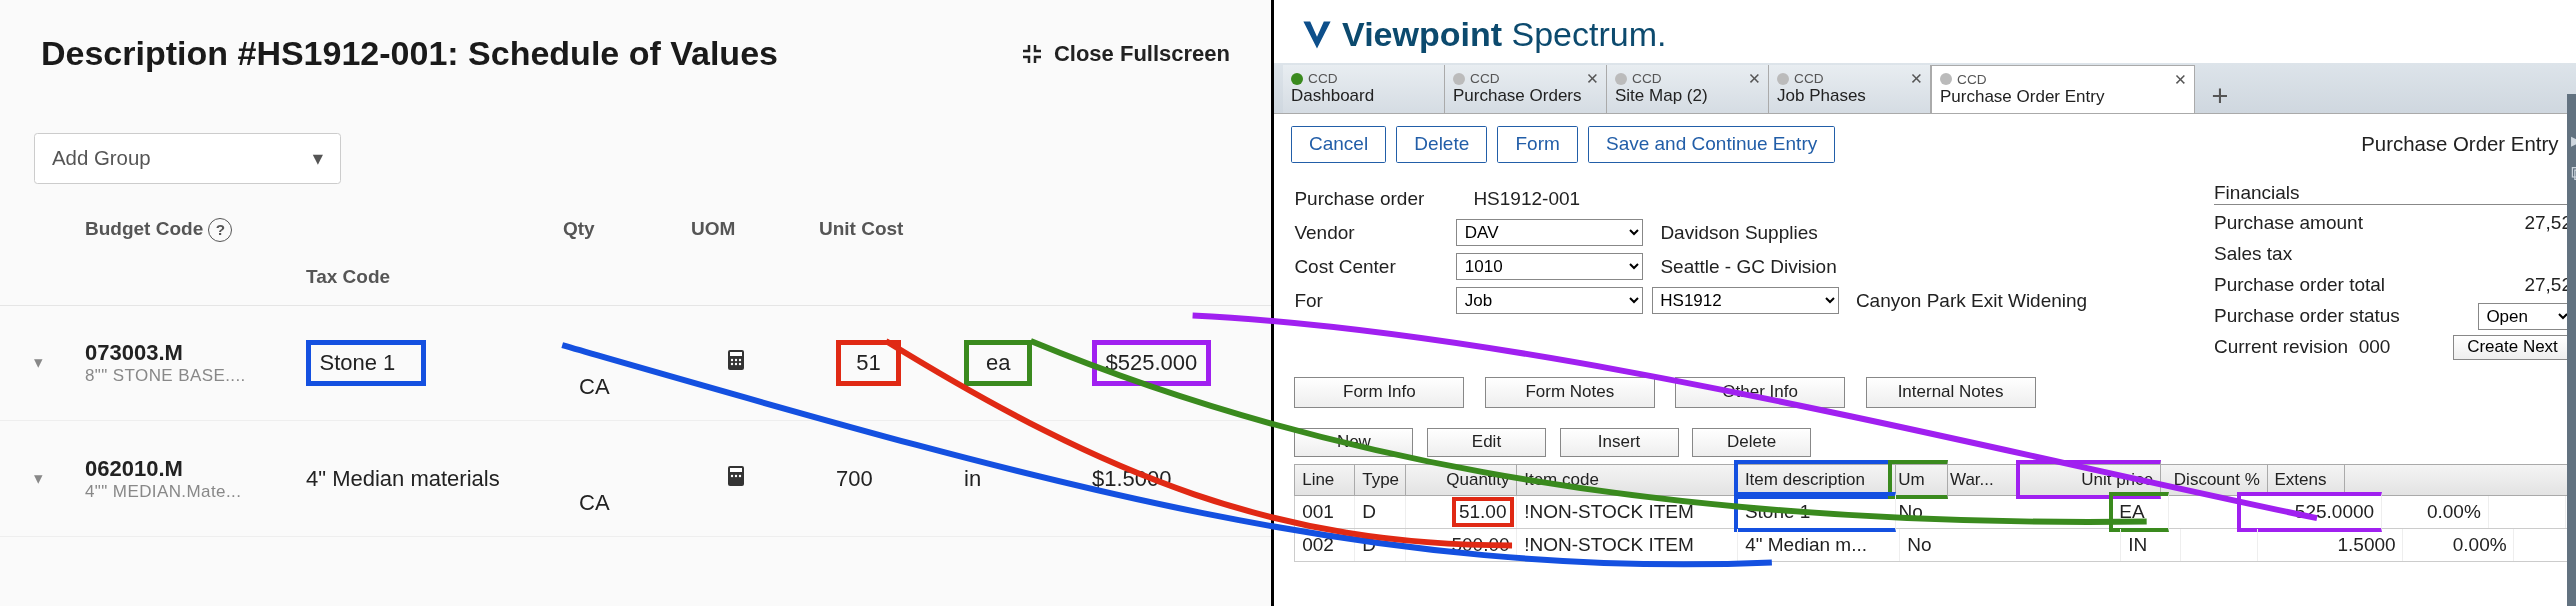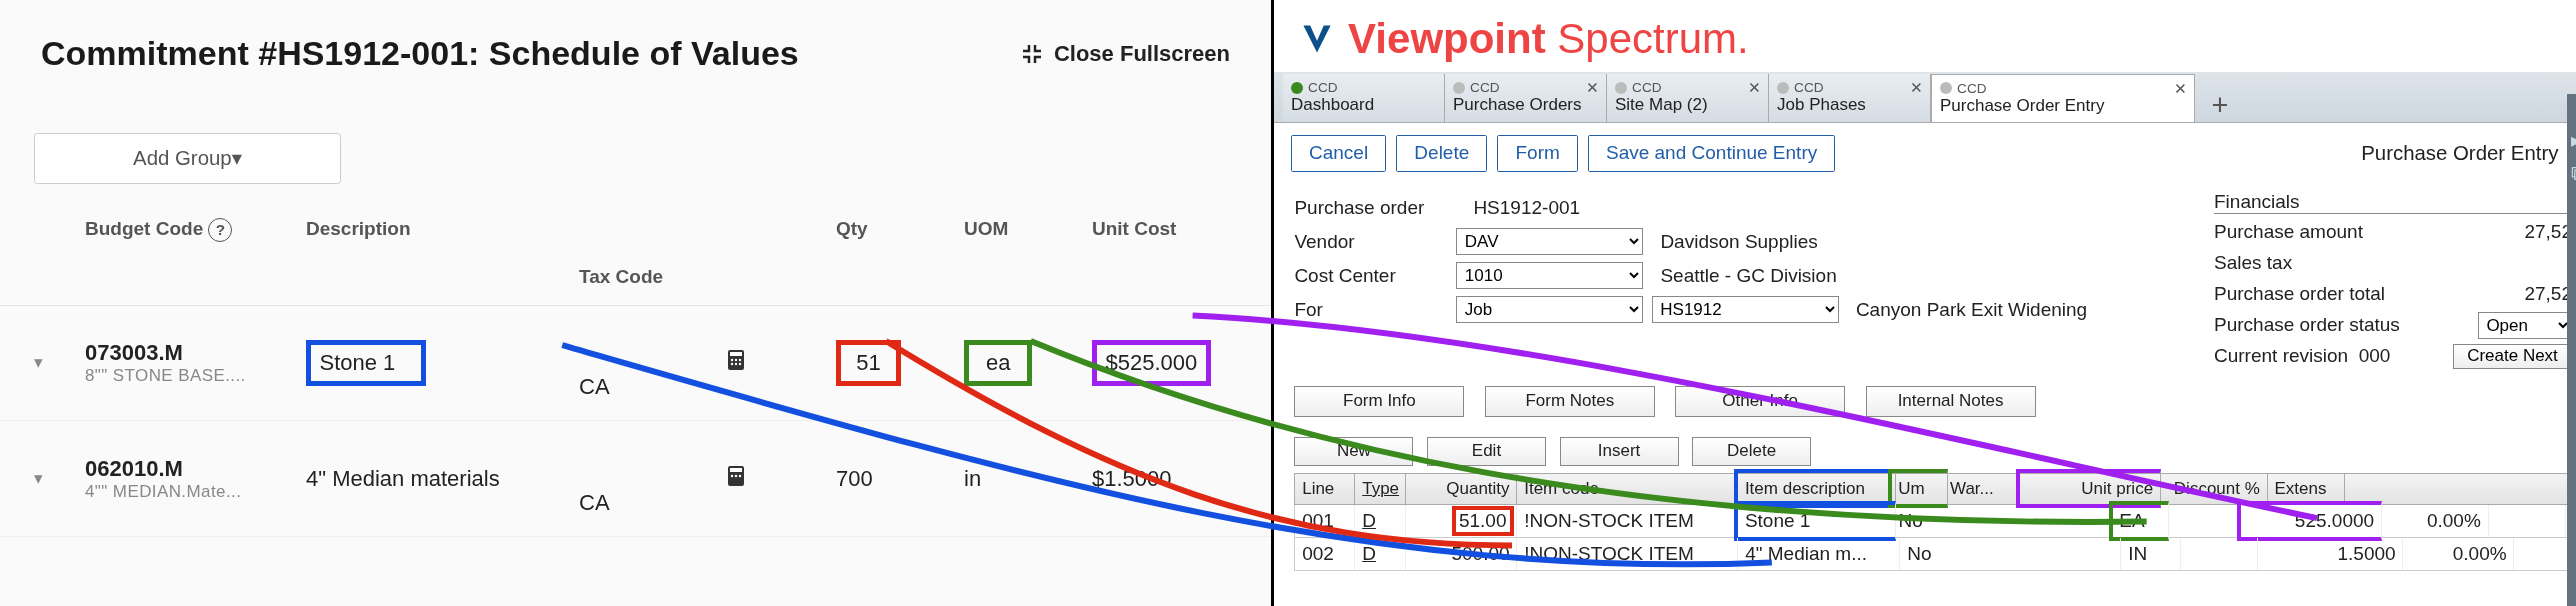--- a/index.html
+++ b/index.html
@@ -3,21 +3,21 @@
 <meta charset="utf-8">
 <style>
   * { box-sizing: border-box; margin: 0; padding: 0; font-family: -apple-system, BlinkMacSystemFont, "Segoe UI", Arial, sans-serif; }
   body { display: flex; width: 2576px; height: 607px; background:#fff; font-size: 20.4px; color:#222; overflow:hidden;}
   
   .left { width: 1278px; background:#fafafa; border-right:3.4px solid #000; display:flex; flex-direction:column;}
   .left-header { display:flex; align-items:center; justify-content:space-between; padding:34px 41px 25.6px;}
   .left-title { font-size:34px; font-weight:700; color:#1a1a1a;}
   .close-fs { display:flex; align-items:center; gap:10.2px; font-size:22px; font-weight:600; color:#222;}
   .close-fs svg { width:24px; height:24px;}
-  .addgroup { margin:34px 0 0 34px; width:307px; height:51px; border:1.7px solid #ccc; border-radius:3.4px; background:#fff; display:flex; align-items:center; justify-content:center; padding:0 17px; font-size:20.4px; color:#555;}
+  .addgroup { margin:34px 0 0 34px; width:307px; height:51px; border:1.7px solid #ccc; border-radius:3.4px; background:#fff; display:flex; align-items:center; justify-content:space-between; padding:0 17px; font-size:20.4px; color:#555;}
   .grid-head { display:flex; margin-top:34px; padding:0 34px 17px; border-bottom:1.7px solid #e5e5e5; font-size:19px; font-weight:700; color:#555;}
   .col-exp {width:51px;}
   .col-budget{width:221px;}
   .col-desc{width:273px;}
   .col-tax{width:145px;margin-top:48px;}
   .col-calc{width:68px;}
   .col-qty{width:128px;margin-left:44px;}
   .col-uom{width:128px;}
   .col-cost{width:145px;}
   .help-icon{ display:inline-flex;align-items:center;justify-content:center;width:24px;height:24px;border:1.7px solid #555;border-radius:50%;font-size:15.3px;margin-left:5.1px;color:#555;}
@@ -27,21 +27,21 @@
   .budget-sub{font-size:17px;color:#888;letter-spacing:0.4px;}
   .box-blue{border:5.1px solid #1450e0;padding:5.1px 25.6px 5.1px 8.5px;display:inline-block;}
   .box-red{border:5.1px solid #e02914;padding:5.1px 15.3px;display:inline-block;}
   .box-green{border:5.1px solid #3a8a1e;padding:5.1px 17px;display:inline-block;}
   .box-purple{border:5.1px solid #a020f0;padding:5.1px 8.5px;display:inline-block;}
   .calc-icon{width:24px;height:24px;}
   
   .right{flex:1;position:relative;background:#fff;display:flex;flex-direction:column;}
   .vp-logo{display:flex;align-items:center;gap:8.5px;padding:15.3px 25.6px 8.5px;}
   .vp-logo svg{width:34px;height:34px;}
-  .vp-name{font-size:42px;font-weight:700;color:#ef4444;margin-left:6px;}
+  .vp-name{font-size:34px;font-weight:700;color:#0c4a6e;}
   .vp-name .thin{font-weight:400;}
   .tabs{display:flex;align-items:flex-end;background:linear-gradient(#dde4ea,#cfd7df);padding-left:8.5px;height:51px;border-bottom:1.7px solid #aaa;}
   .tab{display:flex;flex-direction:column;justify-content:center;padding:3.4px 13.6px 3.4px 8.5px;position:relative;height:48px;min-width:162px;border-right:0.9px solid #aaa;background:linear-gradient(#e8edf1,#d5dce3);}
   .tab.active{background:#fff;border:1.7px solid #aaa;border-bottom:none;}
   .tab-top{font-size:13.6px;color:#555;display:flex;align-items:center;gap:5.1px;}
   .tab-bot{font-size:17px;color:#222;}
   .tab-ico{width:12px;height:12px;border-radius:50%;}
   .tab-close{position:absolute;top:5.1px;right:6.8px;font-size:15.3px;color:#555;}
   .tab-plus{width:51px;display:flex;align-items:center;justify-content:center;font-size:29px;color:#555;}
   .toolbar{display:flex;align-items:center;gap:10.2px;padding:12px 17px;}
@@ -59,52 +59,51 @@
   .fin-row{display:flex;justify-content:space-between;font-size:19px;height:31px;align-items:center;}
   .info-btns{display:flex;gap:20.4px;margin:13.6px 0 0 20.4px;}
   .ibtn{height:31px;width:170px;border:0.9px solid #888;background:linear-gradient(#fff,#eee);font-size:17px;display:flex;align-items:center;justify-content:center;}
   .grid-btns{display:flex;gap:13.6px;margin:20.4px 0 0 20.4px;}
   .gbtn{height:29px;width:119px;border:0.9px solid #888;background:linear-gradient(#fff,#eee);font-size:17px;display:flex;align-items:center;justify-content:center;}
   .po-grid{margin:6.8px 0 0 20.4px;}
   .po-head{display:flex;background:linear-gradient(#f4f4f4,#e3e3e3);border:0.9px solid #aaa;font-size:17px;}
   .po-head > div{padding:5.1px 6.8px;border-right:0.9px solid #aaa;}
   .po-row{display:flex;border:0.9px solid #ccc;border-top:none;font-size:19px;}
   .po-row > div{padding:5.1px 6.8px;border-right:0.9px solid #eee;}
-  .c-line{width:60px;} .c-type{width:51px;text-decoration:underline;} .c-qty{width:111px;text-align:right;} .c-code{width:221px;} .c-desc{width:162px;} .c-add{width:221px;} .c-um{width:60px;} .c-war{width:77px;} .c-price{width:145px;text-align:right;} .c-disc{width:111px;text-align:right;} .c-ext{width:77px;}
+  .c-line{width:60px;} .c-type{width:51px;} .c-qty{width:111px;text-align:right;} .c-code{width:221px;} .c-desc{width:162px;} .c-add{width:221px;} .c-um{width:60px;} .c-war{width:77px;} .c-price{width:145px;text-align:right;} .c-disc{width:111px;text-align:right;} .c-ext{width:77px;}
   .hl-blue{border:4.3px solid #1450e0;margin:-4.3px;}
   .hl-red{border:4.3px solid #e02914;margin:-4.3px;}
   .hl-green{border:4.3px solid #3a8a1e;margin:-4.3px;}
   .hl-purple{border:4.3px solid #a020f0;margin:-4.3px;}
   
   .connectors{position:absolute;left:0;top:0;width:2576px;height:607px;pointer-events:none;z-index:50;}
   
   .rstrip{position:absolute;right:0;top:94px;bottom:0;width:25.6px;background:#627280;display:flex;flex-direction:column;align-items:center;padding-top:34px;gap:17px;}
   .rstrip div{width:17px;height:17px;color:#cfd7df;}
 </style>
 </head>
 <body>
 
 <div class="left">
   <div class="left-header">
-    <div class="left-title">Commitment #HS1912-001: Schedule of Values</div>
+    <div class="left-title">Description #HS1912-001: Schedule of Values</div>
     <div class="close-fs">
       <svg viewBox="0 0 24 24" fill="none" stroke="#222" stroke-width="2.5">
           <path d="M9 3v6H3M15 3v6h6M9 21v-6H3M15 21v-6h6"></path>
         </svg>
       <span>Close Fullscreen</span>
     </div>
   </div>
   <div class="addgroup">
     <span>Add Group</span>
     <span>▾</span>
   </div>
   <div class="grid-head">
     <div class="col-exp"></div>
     <div class="col-budget"><span>Budget Code</span><span class="help-icon">?</span></div>
-    <div class="col-desc">Description</div>
     <div class="col-tax">Tax Code</div>
     <div class="col-calc"></div>
     <div class="col-qty">Qty</div>
     <div class="col-uom">UOM</div>
     <div class="col-cost">Unit Cost</div>
   </div>
 
   <div class="grid-row">
     <div class="col-exp exp-caret">▾</div>
     <div class="col-budget">

